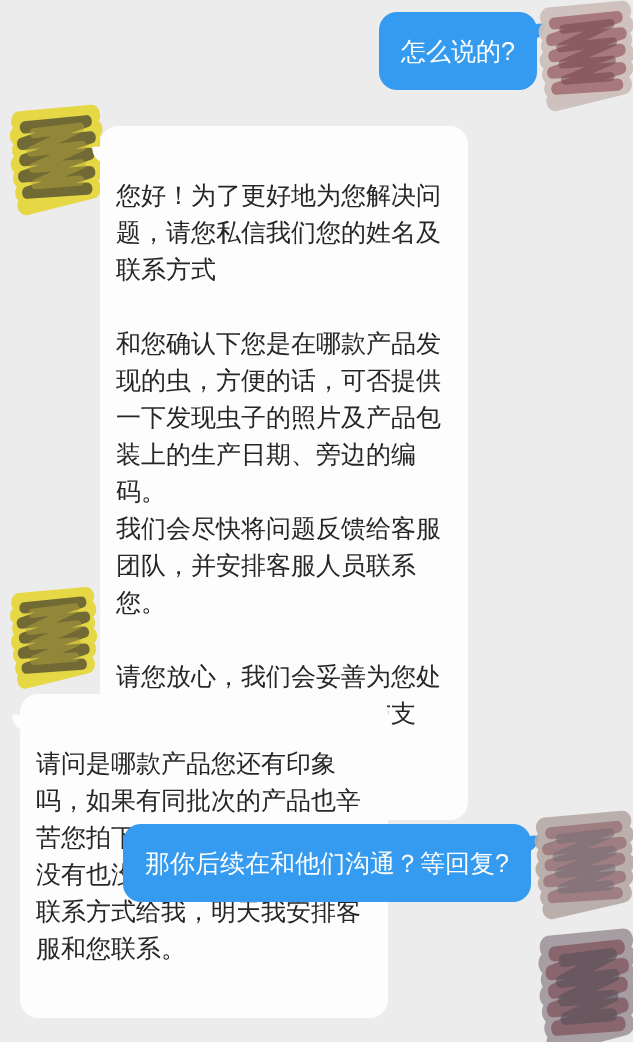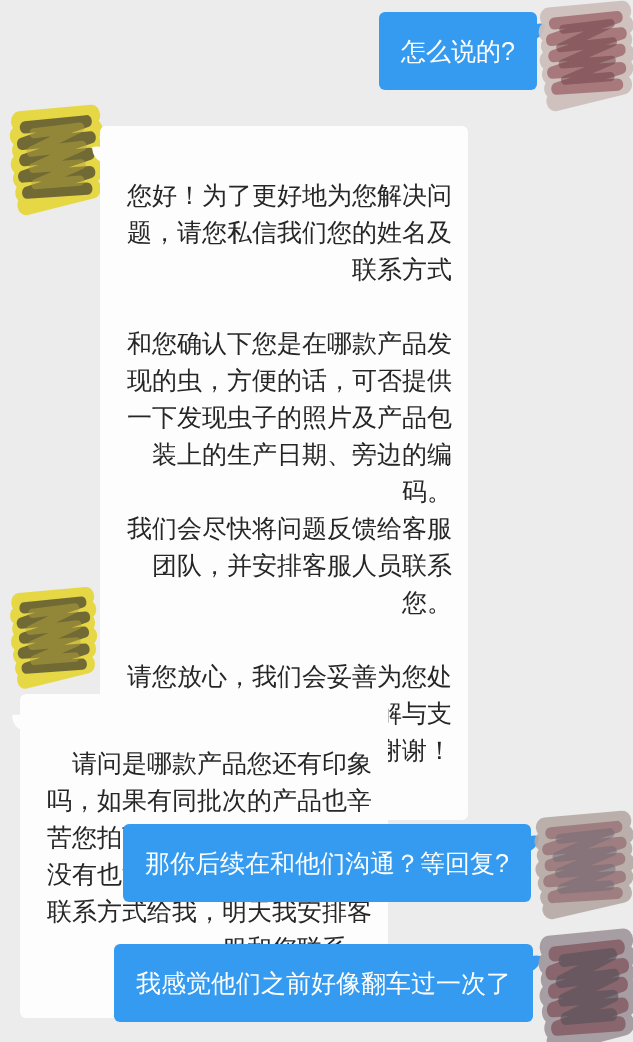--- a/index.html
+++ b/index.html
@@ -9,21 +9,21 @@
     --text-out:#ffffff;
     --text-in:#262626;
   }
   html,body{margin:0;padding:0;background:#ddd;}
   .chat{
     position:relative;width:633px;height:1042px;margin:0 auto;
     background:var(--bg);overflow:hidden;
     font-family:"Liberation Sans","DejaVu Sans",sans-serif;
   }
   .row{position:absolute;display:flex;align-items:flex-start;}
-  .bubble{position:relative;border-radius:6px;box-sizing:border-box;text-align:right;}
+  .bubble{position:relative;border-radius:18px;box-sizing:border-box;}
   .bubble.out{
     background:var(--bubble-out);color:var(--text-out);
     font-size:25px;line-height:30px;padding:24px 22px;white-space:nowrap;
   }
   .bubble.out::after{
     content:'';position:absolute;right:-7px;top:11px;width:18px;height:18px;
     background:var(--bubble-out);border-radius:85% 0 85% 0;transform:rotate(6deg);
   }
   .bubble.in{
     background:var(--bubble-in);color:var(--text-in);
@@ -126,23 +126,20 @@
     <div class="avatar av-graymix">
       <svg viewBox="0 0 100 100" preserveAspectRatio="none">
         <path class="s1" d="M8 12 L92 8 L6 26 L94 22 L8 40 L92 36 L6 54 L94 50 L8 68 L92 64 L10 82 L90 80 L12 94"></path>
         <path class="s2" d="M14 18 L86 14 L10 34 L90 30 L12 50 L88 46 L10 66 L88 64 L14 82 L84 80"></path>
         <path class="s3" d="M24 24 L78 20 L20 42 L80 38 L22 58 L78 56 L24 74 L76 72"></path>
       </svg>
     </div>
   </div>
 
   <div class="row r5">
-    <div class="bubble out">
-      <span class="btext">我感觉他们之前好像翻车过一次了</span>
-    </div>
     <div class="avatar av-darkmix">
       <svg viewBox="0 0 100 100" preserveAspectRatio="none">
         <path class="s1" d="M8 12 L92 8 L6 26 L94 22 L8 40 L92 36 L6 54 L94 50 L8 68 L92 64 L10 82 L90 80 L12 94"></path>
         <path class="s2" d="M14 18 L86 14 L10 34 L90 30 L12 50 L88 46 L10 66 L88 64 L14 82 L84 80"></path>
         <path class="s3" d="M24 24 L78 20 L20 42 L80 38 L22 58 L78 56 L24 74 L76 72"></path>
       </svg>
     </div>
   </div>
 
 </div>

